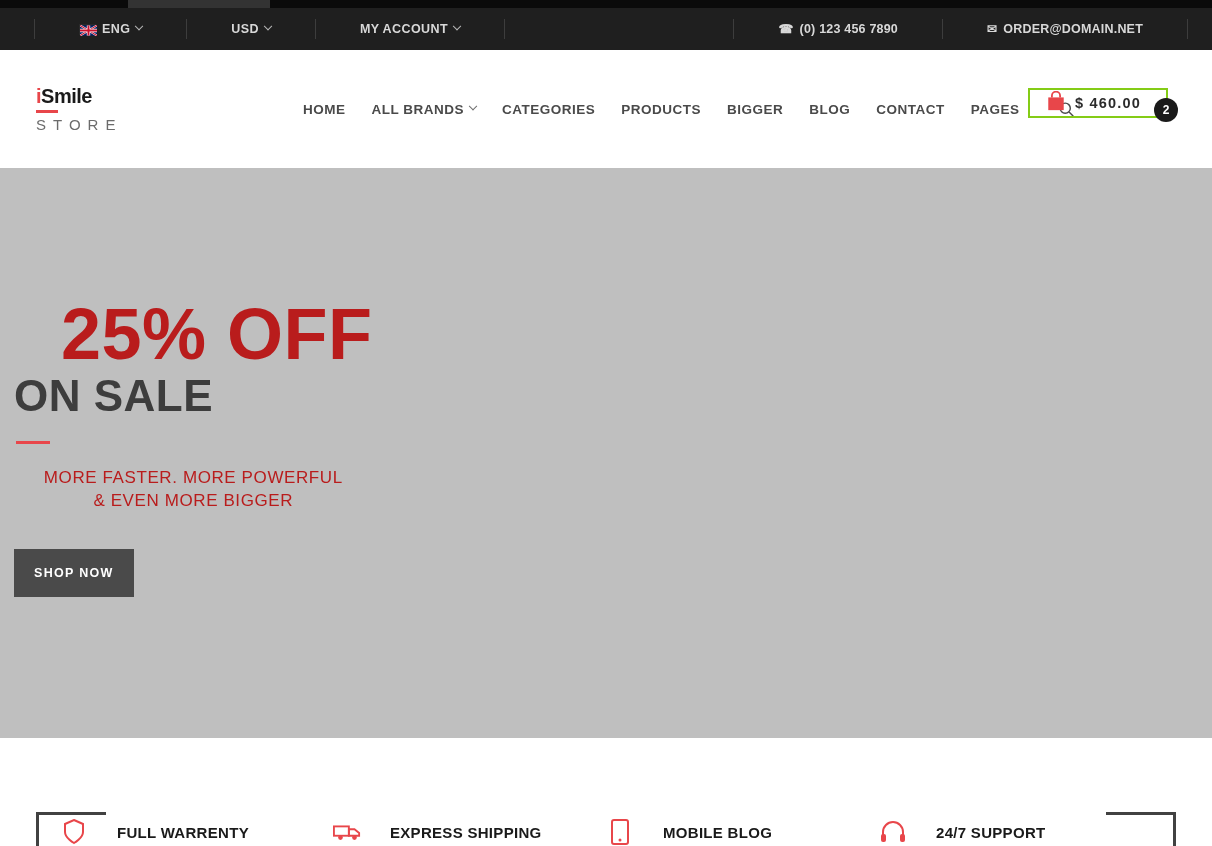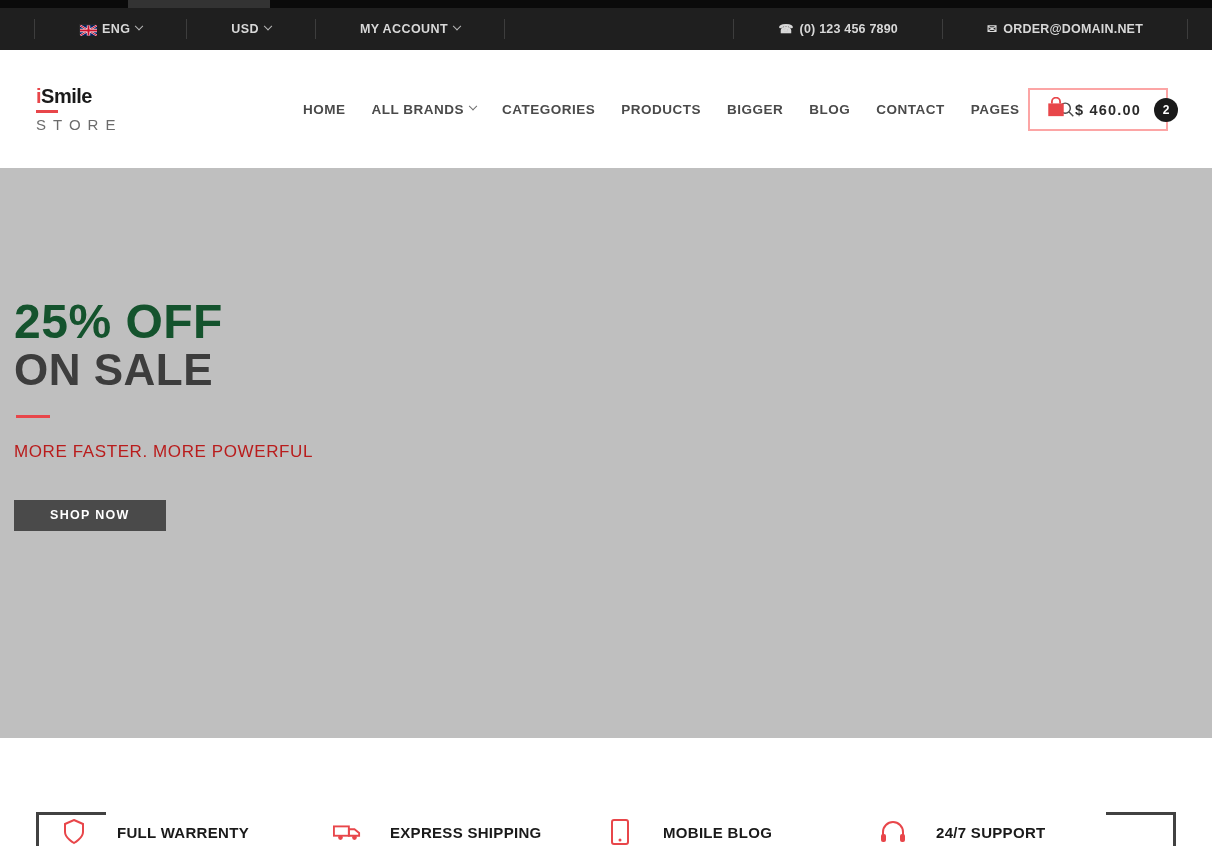--- a/index.html
+++ b/index.html
@@ -148,22 +148,22 @@
     align-items: center;
     justify-content: center;
     width: 24px; height: 24px;
   }
 
   .cart {
     position: absolute;
     right: 44px;
     top: 38px;
     width: 140px;
-    height: 43px;
-    border: 2px solid #fca5a5;
+    height: 30px;
+    border: 2px solid #84cc16;
     display: flex;
     align-items: center;
     gap: 9px;
     padding-left: 16px;
     margin-left: 10px;
   }
   .cart-price {
     font-size: 14.5px;
     font-weight: bold;
     letter-spacing: 1.2px;
@@ -206,25 +206,26 @@
     white-space: nowrap;
     line-height: 1;
   }
   .hero-content {
     position: absolute;
     left: 14px;
     top: 128px;
     z-index: 3;
   }
   .hero-off {
-    font-size: 48px;
-    font-weight: bold;
-    color: #14532d;
+    font-size: 72px;
+    font-weight: bold;
+    color: #b91c1c;
     letter-spacing: 0.5px;
     line-height: 1.08;
+    margin-left: 47px;
   }
   .hero-title {
     font-size: 44px;
     font-weight: bold;
     color: #3d3d3d;
     letter-spacing: 0.5px;
     line-height: 1.02;
   }
   .hero-rule {
     width: 34px;
@@ -238,22 +239,22 @@
     color: #b91c1c;
     letter-spacing: 0.6px;
     line-height: 1.4;
     text-align: center;
   }
   .hero-btn {
     margin-top: 36px;
     display: inline-flex;
     align-items: center;
     justify-content: center;
-    height: 31px;
-    padding: 0 36px;
+    height: 48px;
+    padding: 0 20px;
     background: #4a4a4a;
     color: #ffffff;
     font-size: 12.5px;
     font-weight: bold;
     letter-spacing: 1.3px;
   }
 
   
   .features-wrap {
     position: absolute;
@@ -421,20 +422,21 @@
 </div>
 
 <div class="hero">
 
   <div class="hero-content">
     <div class="hero-off">25% OFF</div>
     <div class="hero-title">ON SALE</div>
     <div class="hero-rule"></div>
     <div class="hero-sub">
       <div>MORE FASTER. MORE POWERFUL</div>
+      <div>&amp; EVEN MORE BIGGER</div>
     </div>
     <div class="hero-btn">SHOP NOW</div>
   </div>
 </div>
 
 <div class="features-wrap"></div>
 <div class="bracket bracket-l"></div>
 <div class="bracket bracket-r"></div>
 
 <div class="features">

